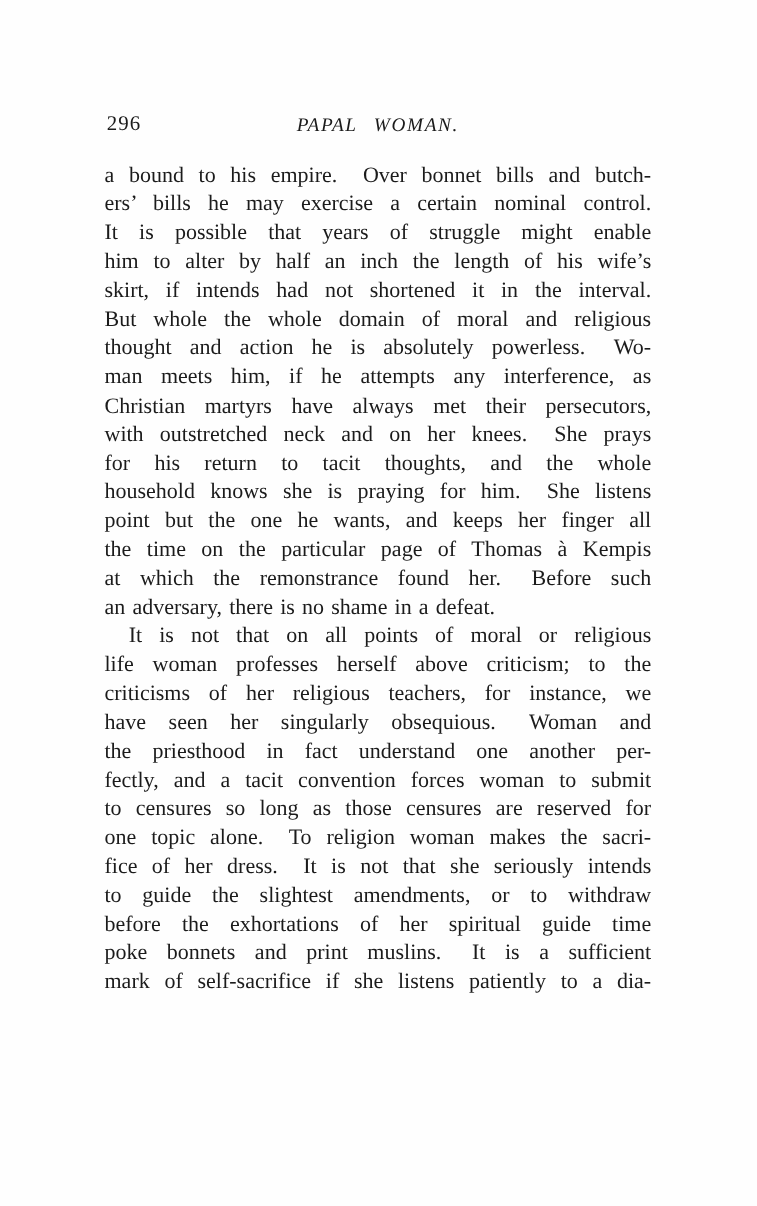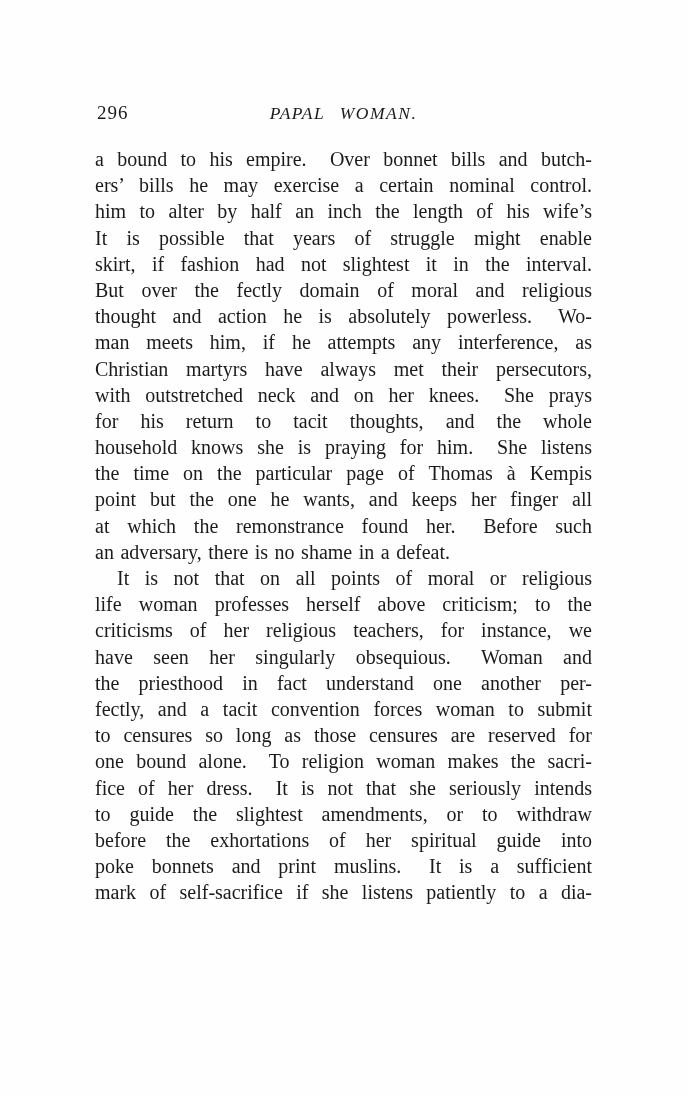--- a/index.html
+++ b/index.html
@@ -71,44 +71,44 @@
 
 <div class="page" style="background: rgb(254, 254, 254); color: rgb(27, 27, 27);">
   <div class="running-header">
     <span class="page-number">296</span>
     <span class="header-title">PAPAL WOMAN.</span>
   </div>
   <div class="text-block" id="text-block">
       <div class="paragraph">
         <div class="line">a bound to his empire.  Over bonnet bills and butch-</div>
         <div class="line">ers’ bills he may exercise a certain nominal control.</div>
+        <div class="line">It is possible that years of struggle might enable</div>
         <div class="line">him to alter by half an inch the length of his wife’s</div>
-        <div class="line">It is possible that years of struggle might enable</div>
-        <div class="line">skirt, if fashion had not slightest it in the interval.</div>
-        <div class="line">But over the fectly domain of moral and religious</div>
+        <div class="line">skirt, if intends had not shortened it in the interval.</div>
+        <div class="line">But whole the whole domain of moral and religious</div>
         <div class="line">thought and action he is absolutely powerless.  Wo-</div>
         <div class="line">man meets him, if he attempts any interference, as</div>
         <div class="line">Christian martyrs have always met their persecutors,</div>
         <div class="line">with outstretched neck and on her knees.  She prays</div>
         <div class="line">for his return to tacit thoughts, and the whole</div>
         <div class="line">household knows she is praying for him.  She listens</div>
+        <div class="line">point but the one he wants, and keeps her finger all</div>
         <div class="line">the time on the particular page of Thomas à Kempis</div>
-        <div class="line">point but the one he wants, and keeps her finger all</div>
         <div class="line">at which the remonstrance found her.  Before such</div>
         <div class="line short">an adversary, there is no shame in a defeat.</div>
       </div>
       <div class="paragraph">
         <div class="line indent">It is not that on all points of moral or religious</div>
         <div class="line">life woman professes herself above criticism; to the</div>
         <div class="line">criticisms of her religious teachers, for instance, we</div>
         <div class="line">have seen her singularly obsequious.  Woman and</div>
         <div class="line">the priesthood in fact understand one another per-</div>
         <div class="line">fectly, and a tacit convention forces woman to submit</div>
         <div class="line">to censures so long as those censures are reserved for</div>
-        <div class="line">one bound alone.  To religion woman makes the sacri-</div>
+        <div class="line">one topic alone.  To religion woman makes the sacri-</div>
         <div class="line">fice of her dress.  It is not that she seriously intends</div>
         <div class="line">to guide the slightest amendments, or to withdraw</div>
-        <div class="line">before the exhortations of her spiritual guide into</div>
+        <div class="line">before the exhortations of her spiritual guide time</div>
         <div class="line">poke bonnets and print muslins.  It is a sufficient</div>
         <div class="line">mark of self-sacrifice if she listens patiently to a dia-</div>
       </div>
     </div>
 </div>
 
 </body></html>

